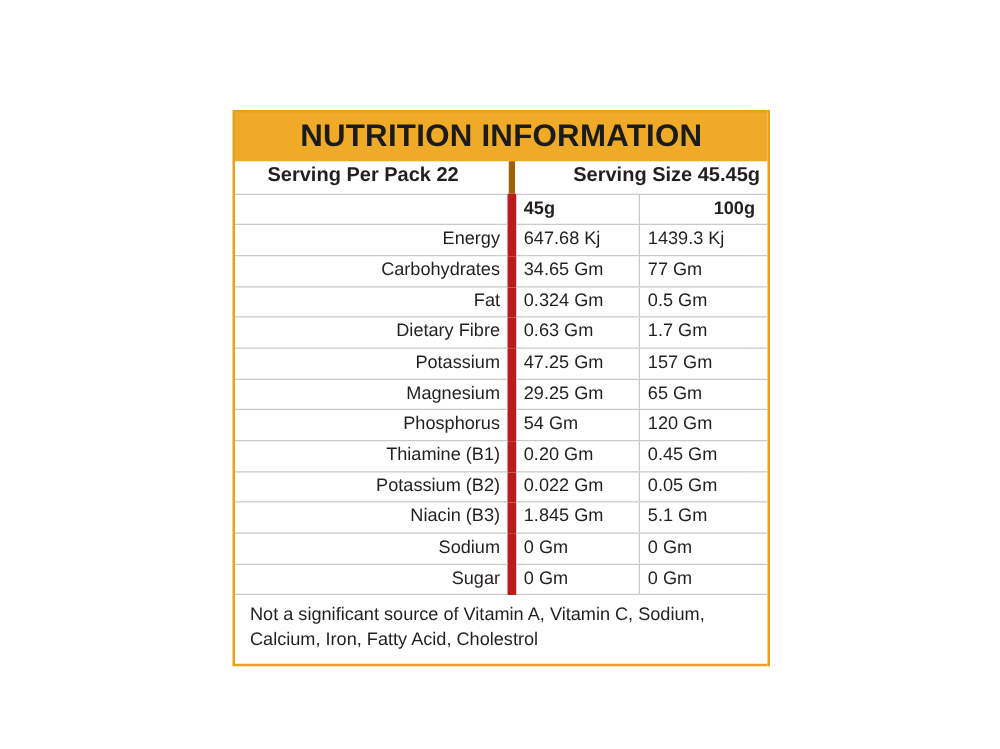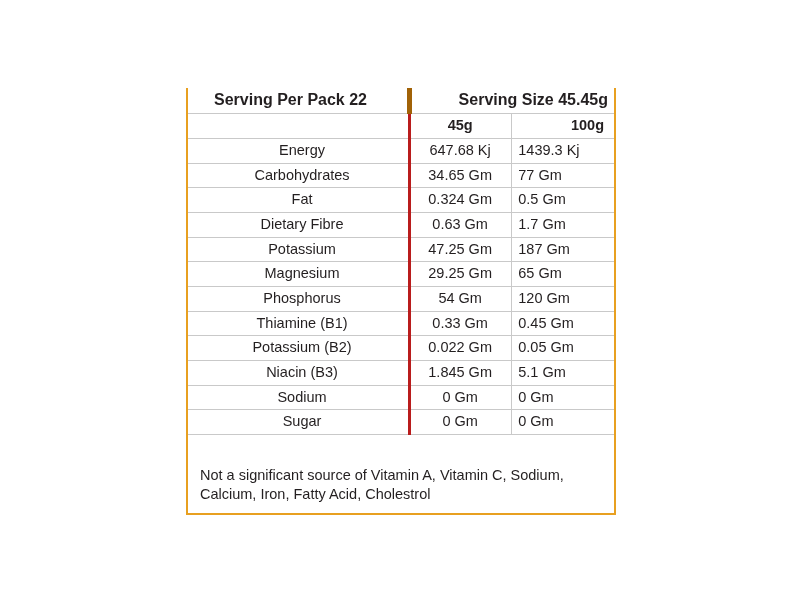--- a/index.html
+++ b/index.html
@@ -73,55 +73,57 @@
 
   .col-head td {
     font-weight: bold;
     text-align: right;
     font-size: 14.5px;
     padding-top: 3px;
     padding-bottom: 3px;
   }
 
   .nutri td.label {
-    text-align: center;
+    text-align: right;
     padding-left: 14px;
     width: 52%;
   }
   .nutri td.v1 {
-    text-align: center;
+    text-align: left;
     width: 24%;
-    border-left: 3px solid #b91c1c;
+    border-left: 7px solid #b91c1c;
     padding-right: 8px;
     margin-top: 36px;
   }
   .nutri td.v2 {
     width: 24%;
     border-left: 1px solid #c9c9c9;
     padding-right: 10px;
   }
   .col-head td.blank {
     border-bottom: 1px solid #c9c9c9;
   }
 
   .footnote {
     font-size: 14.5px;
     line-height: 1.32;
     padding: 7px 10px 9px 12px;
     border-bottom: 2px solid #e8a020;
-    margin-top: 24px;
   }
   .footnote div { white-space: nowrap; }
 </style>
 </head>
 <body>
 
 <div class="panel-wrap">
   <div class="nutrition-panel">
 
+    <div class="header-band">
+      <div class="title">NUTRITION INFORMATION</div>
+    </div>
 
     <table class="nutri">
       <tbody>
         <tr class="serving-row">
           <td class="left">Serving Per Pack 22</td>
           <td class="right" colspan="2">Serving Size 45.45g</td>
         </tr>
 
         <tr class="col-head">
           <td class="blank"></td>
@@ -145,35 +147,35 @@
           <td class="v2">0.5 Gm</td>
         </tr>
         <tr>
           <td class="label">Dietary Fibre</td>
           <td class="v1">0.63 Gm</td>
           <td class="v2">1.7 Gm</td>
         </tr>
         <tr>
           <td class="label">Potassium</td>
           <td class="v1">47.25 Gm</td>
-          <td class="v2">187 Gm</td>
+          <td class="v2">157 Gm</td>
         </tr>
         <tr>
           <td class="label">Magnesium</td>
           <td class="v1">29.25 Gm</td>
           <td class="v2">65 Gm</td>
         </tr>
         <tr>
           <td class="label">Phosphorus</td>
           <td class="v1">54 Gm</td>
           <td class="v2">120 Gm</td>
         </tr>
         <tr>
           <td class="label">Thiamine (B1)</td>
-          <td class="v1">0.33 Gm</td>
+          <td class="v1">0.20 Gm</td>
           <td class="v2">0.45 Gm</td>
         </tr>
         <tr>
           <td class="label">Potassium (B2)</td>
           <td class="v1">0.022 Gm</td>
           <td class="v2">0.05 Gm</td>
         </tr>
         <tr>
           <td class="label">Niacin (B3)</td>
           <td class="v1">1.845 Gm</td>

